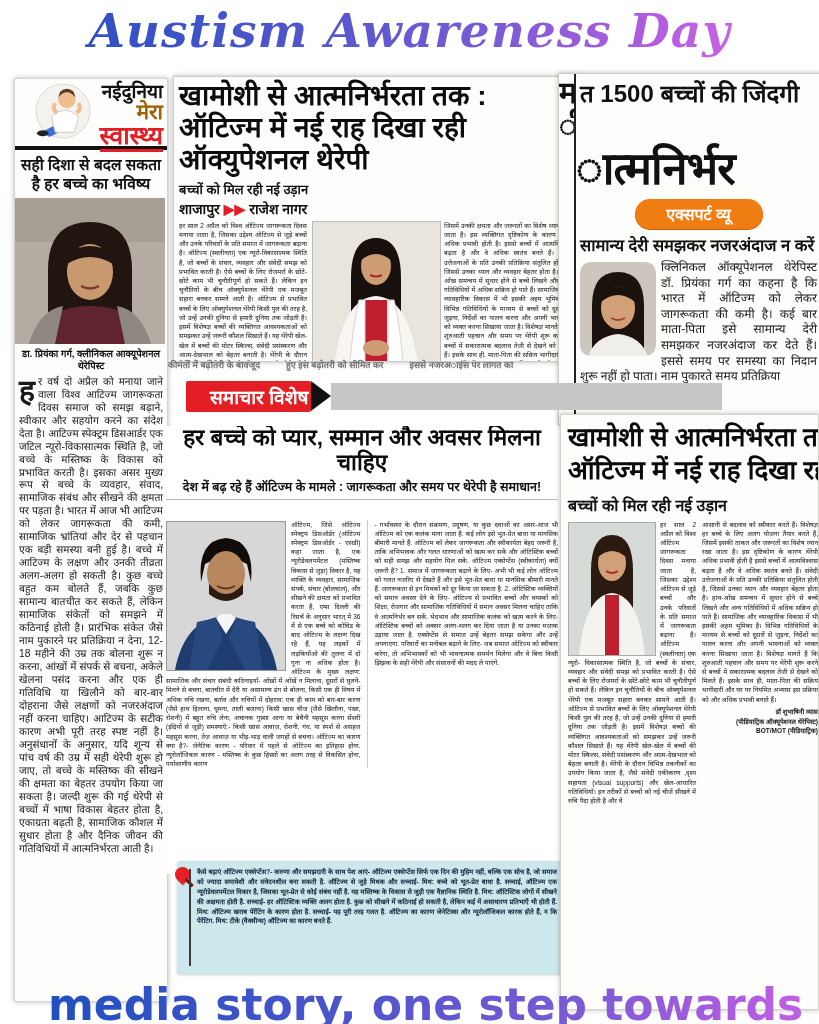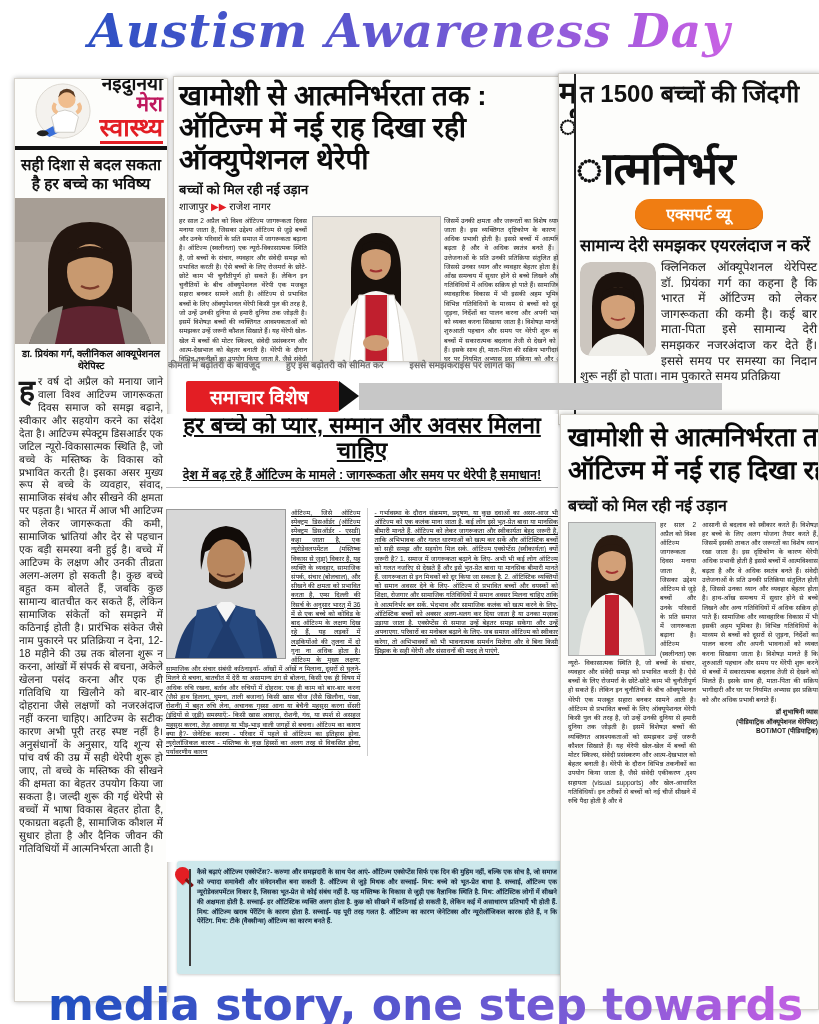--- a/index.html
+++ b/index.html
@@ -14,35 +14,35 @@
   .page-footer{position:absolute;bottom:-6px;left:48px;width:880px;white-space:nowrap;
     font-size:44px;z-index:40;font-family:"DejaVu Sans",sans-serif;font-style:normal;font-weight:800;}
   
   .clip{position:absolute;background:#fdfdfb;box-shadow:0 0 5px rgba(0,0,0,.28);overflow:hidden;}
   .jt{text-align:justify;color:#191919;}
   .t10{font-size:10.3px;line-height:1.26;}
   .t65{font-size:6.5px;line-height:1.42;}
   .red{color:#e31e24;}
   
   .left-clip{left:14px;top:78px;width:152px;height:922px;border:1px solid #d8d4cd;}
-  .masthead{display:flex;align-items:flex-end;padding:3px 4px 2px 19px;border-bottom:4px solid #121212;height:62px;}
+  .masthead{display:flex;align-items:flex-start;padding:3px 4px 2px 19px;border-bottom:4px solid #121212;height:62px;}
   .mh-text{margin-left:auto;text-align:right;line-height:1.02;}
   .mh-paper{font-size:19px;font-weight:bold;color:#111;}
-  .mh-w1{font-size:21px;font-weight:bold;color:#be185d;display:block;}
+  .mh-w1{font-size:21px;font-weight:bold;color:#a16207;display:block;}
   .mh-w2{font-size:25px;font-weight:bold;color:#e31e24;display:block;border-bottom:3px solid #e31e24;padding-bottom:1px;}
   .lc-headline{font-size:15.5px;font-weight:bold;text-align:center;line-height:1.25;padding:5px 4px 4px;}
   .lc-photo{display:block;width:150px;height:146px;}
   .lc-caption{font-size:9.6px;font-weight:bold;text-align:center;line-height:1.25;padding:4px 6px 2px;}
   .lc-body{padding:2px 4px 0 4px;}
   .dropcap{float:left;font-size:30px;line-height:.85;font-weight:bold;padding:2px 3px 0 0;}
   
   .center-top{left:166px;top:76px;width:403px;height:284px;border:1px solid #cfccc6;margin-left:7px;}
   .ct-headline{font-size:28px;font-weight:bold;line-height:1.14;padding:3px 5px 1px;color:#0c0c0c;}
   .ct-kicker{font-size:13px;font-weight:bold;padding:3px 5px 0;}
-  .ct-byline{font-size:10px;font-weight:normal;padding:1px 5px 3px;}
+  .ct-byline{font-size:14px;font-weight:bold;padding:1px 5px 3px;}
   .ct-cols{display:flex;gap:5px;padding:0 5px;}
   .ct-col{width:133px;}
   .ct-photo-wrap{width:127px;flex:0 0 127px;text-align:center;}
   .ct-photo{display:block;width:127px;height:152px;border:1px solid #bbb;}
   
   .top-right{left:558px;top:73px;width:261px;height:350px;border:1px solid #cfccc6;display:flex;}
   .tr-edge{flex:0 0 15px;border-right:2px solid #222;font-size:30px;font-weight:bold;color:#111;
            line-height:1.1;overflow:hidden;padding-top:2px;}
   .tr-main{flex:1;padding:2px 3px 0 4px;overflow:hidden;}
   .tr-head1{font-size:24px;font-weight:bold;white-space:nowrap;}
@@ -51,26 +51,26 @@
            font-size:16px;font-weight:bold;border-radius:16px;padding:4px 0;box-shadow:0 1px 0 #c96208;}
   .tr-subhead{font-size:16.5px;font-weight:bold;line-height:1.2;padding:2px 0 4px;}
   .tr-photo{float:left;width:76px;height:94px;border-radius:10px;margin:2px 5px 2px 0;}
   .tr-body{font-size:12px;line-height:1.3;}
   
   .fade-strip{position:absolute;left:168px;top:358px;width:556px;height:16px;display:flex;gap:26px;
               color:#6f6f6f;font-size:9px;font-weight:bold;white-space:nowrap;overflow:hidden;}
   
   .news-banner{position:absolute;left:186px;top:381px;width:536px;height:31px;display:flex;align-items:stretch;}
   .nb-red{background:#e31e24;color:#fff;font-size:19px;font-weight:bold;display:flex;align-items:center;
-          padding:0 30px 0 24px;border-radius:2px;}
+          padding:0 2px 0 24px;border-radius:2px;}
   .nb-arrow{width:0;height:0;border-top:15px solid transparent;border-bottom:15px solid transparent;
             border-left:20px solid #111;}
   .nb-gray{flex:1;background:#c7c7c7;margin:2px 0;}
   
-  .mid-article{left:166px;top:414px;width:392px;height:448px;background:transparent;overflow:hidden;text-decoration:underline;}
+  .mid-article{left:166px;top:426px;width:392px;height:448px;background:transparent;overflow:hidden;}
   .ma-headline{font-size:22.5px;font-weight:bold;text-align:center;line-height:1.1;color:#0b0b0b;}
   .ma-subhead{font-size:12.5px;font-weight:bold;text-align:center;padding:2px 0 4px;border-bottom:1px solid #bbb;margin-bottom:20px;}
   .ma-cols{display:flex;gap:7px;}
   .ma-col1{width:196px;}
   .ma-col2{width:185px;border-left:1px solid #ccc;padding-left:6px;}
   .ma-photo{float:left;width:118px;height:148px;border:1px solid #999;margin:1px 5px 2px 0;}
   
   .highlight-box{position:absolute;left:177px;top:861px;width:388px;height:113px;background:#cde8ec;
                  border-radius:3px;box-shadow:0 1px 3px rgba(0,0,0,.2);padding:6px 8px 4px 20px;box-sizing:border-box;}
   .hb-rule{position:absolute;left:12px;top:8px;bottom:8px;width:2px;background:#3c3c3c;}
@@ -172,41 +172,41 @@
 
   <div class="clip top-right">
     <div class="tr-edge">
       <span>म</span><br>
       <span>ी</span>
     </div>
     <div class="tr-main">
       <div class="tr-head1">त 1500 बच्चों की जिंदगी</div>
       <div class="tr-head2">ात्मनिर्भर</div>
       <span class="tr-pill">एक्सपर्ट व्यू</span>
-      <div class="tr-subhead">सामान्य देरी समझकर एयरलंदाज न करें</div>
+      <div class="tr-subhead">सामान्य देरी समझकर नजरअंदाज न करें</div>
       <div class="tr-body jt">
         <span>
           <svg class="tr-photo" viewBox="0 0 76 94">
             <rect width="76" height="94" rx="10" fill="#ccc6bf"></rect>
             <path d="M12,94 V44 Q12,10 38,10 Q64,10 64,44 V94 Z" fill="#1c120d"></path>
             <ellipse cx="38" cy="46" rx="17" ry="21" fill="#d2a078"></ellipse>
             <path d="M21,40 Q38,26 55,40 L53,30 Q38,20 23,30 Z" fill="#1c120d"></path>
             <path d="M31,56 Q38,60 45,56" stroke="#9c4034" stroke-width="2" fill="none"></path>
             <path d="M8,94 Q16,74 38,72 Q60,74 68,94 Z" fill="#efeee9"></path>
           </svg>
         </span>
         <span>क्लिनिकल ऑक्यूपेशनल थेरेपिस्ट डॉ. प्रियंका गर्ग का कहना है कि भारत में ऑटिज्म को लेकर जागरूकता की कमी है। कई बार माता-पिता इसे सामान्य देरी समझकर नजरअंदाज कर देते हैं। इससे समय पर समस्या का निदान शुरू नहीं हो पाता। नाम पुकारते समय प्रतिक्रिया</span>
       </div>
     </div>
   </div>
 
   <div class="fade-strip">
     <span>कीमतों में बढ़ोतरी के बावजूद</span>
     <span>हुए इस बढ़ोतरी को सीमित कर</span>
-    <span>इससे समझकराइंस पर लागत का</span>
+    <span>इससे नजरअाइंस पर लागत का</span>
   </div>
 
   <div class="news-banner">
     <span class="nb-red">समाचार विशेष</span>
     <span class="nb-arrow"></span>
     <span class="nb-gray"></span>
   </div>
 
   <div class="clip mid-article" style="background:#fff;box-shadow:none;">
     <div class="ma-headline">हर बच्चे को प्यार, सम्मान और अवसर मिलना चाहिए</div>

